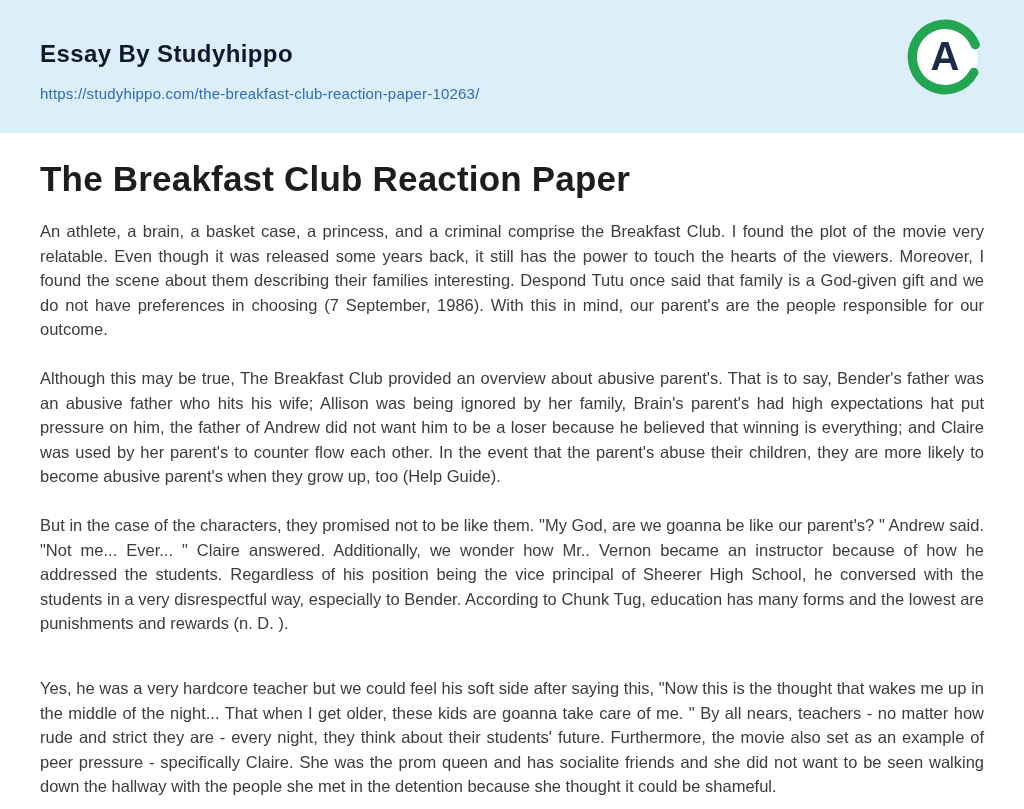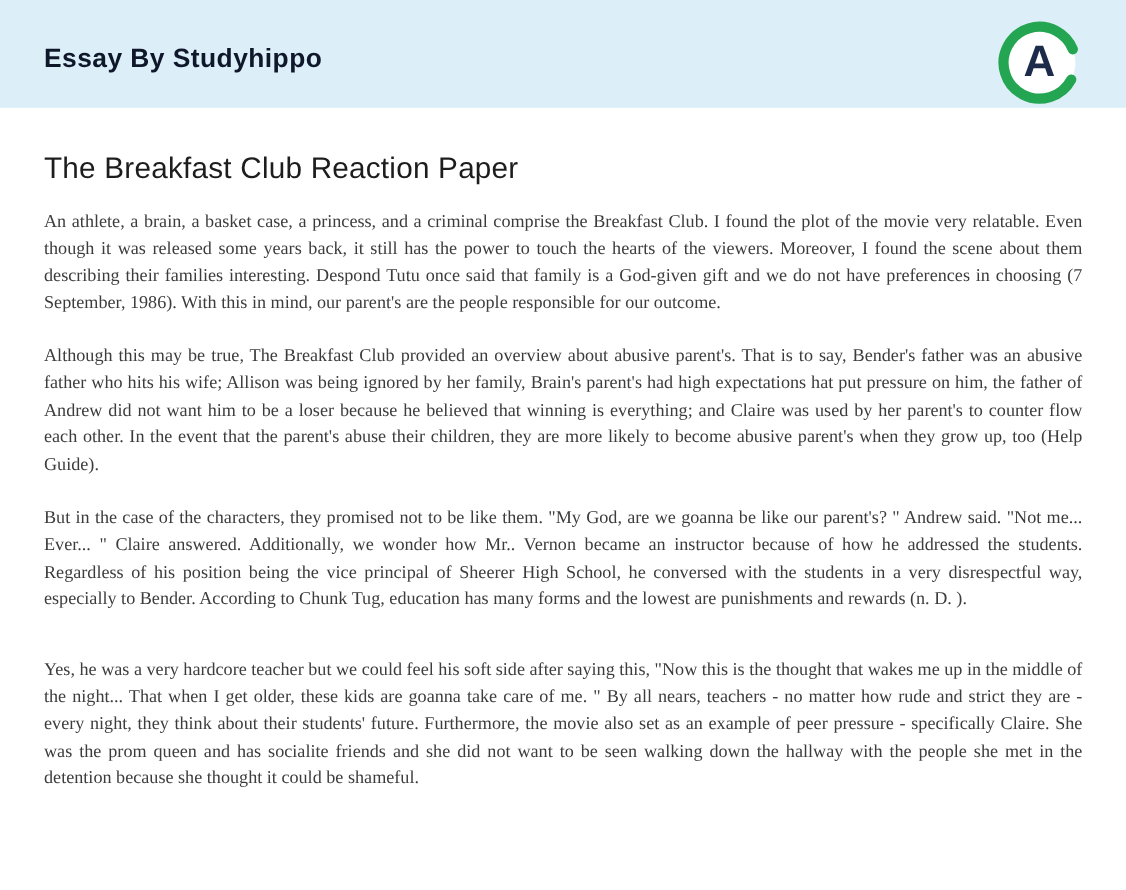--- a/index.html
+++ b/index.html
@@ -43,44 +43,44 @@
     left: 50%;
     transform: translate(-50%, -52%);
     font-size: 40px;
     font-weight: 700;
     color: #1c2b4a;
     line-height: 1;
   }
 
   .content { padding: 24px 40px 40px 40px; }
   .article-title {
-    font-size: 27px;
-    font-weight: 400;
+    font-size: 35px;
+    font-weight: 700;
     color: #1d1d1d;
     letter-spacing: 0.2px;
-    margin-top: 16px;
+    margin-top: 2px;
     margin-bottom: 20px;
   }
   .article-body p {
     font-size: 16.5px;
     line-height: 24.6px;
     text-align: justify;
     color: #3c3c3c;
     margin-bottom: 24px;
-    font-family: Liberation Serif, serif;
   }
   .article-body p:last-child { margin-bottom: 0; margin-top: 40px; }
 </style>
 </head>
 <body>
 
 <div class="page">
 
   <header class="header">
     <div class="site-title">Essay By Studyhippo</div>
+    <a class="site-url" href="#">https://studyhippo.com/the-breakfast-club-reaction-paper-10263/</a>
 
     <div class="logo">
       <svg width="78" height="78" viewBox="0 0 80 80" aria-hidden="true">
         <circle cx="40" cy="40" r="33.5" fill="#ffffff" stroke="#23a551" stroke-width="9.5" stroke-linecap="round" stroke-dasharray="181 29.5" transform="rotate(28 40 40)"></circle>
       </svg>
       <span class="logo-letter">A</span>
     </div>
   </header>
 
   <main class="content">

